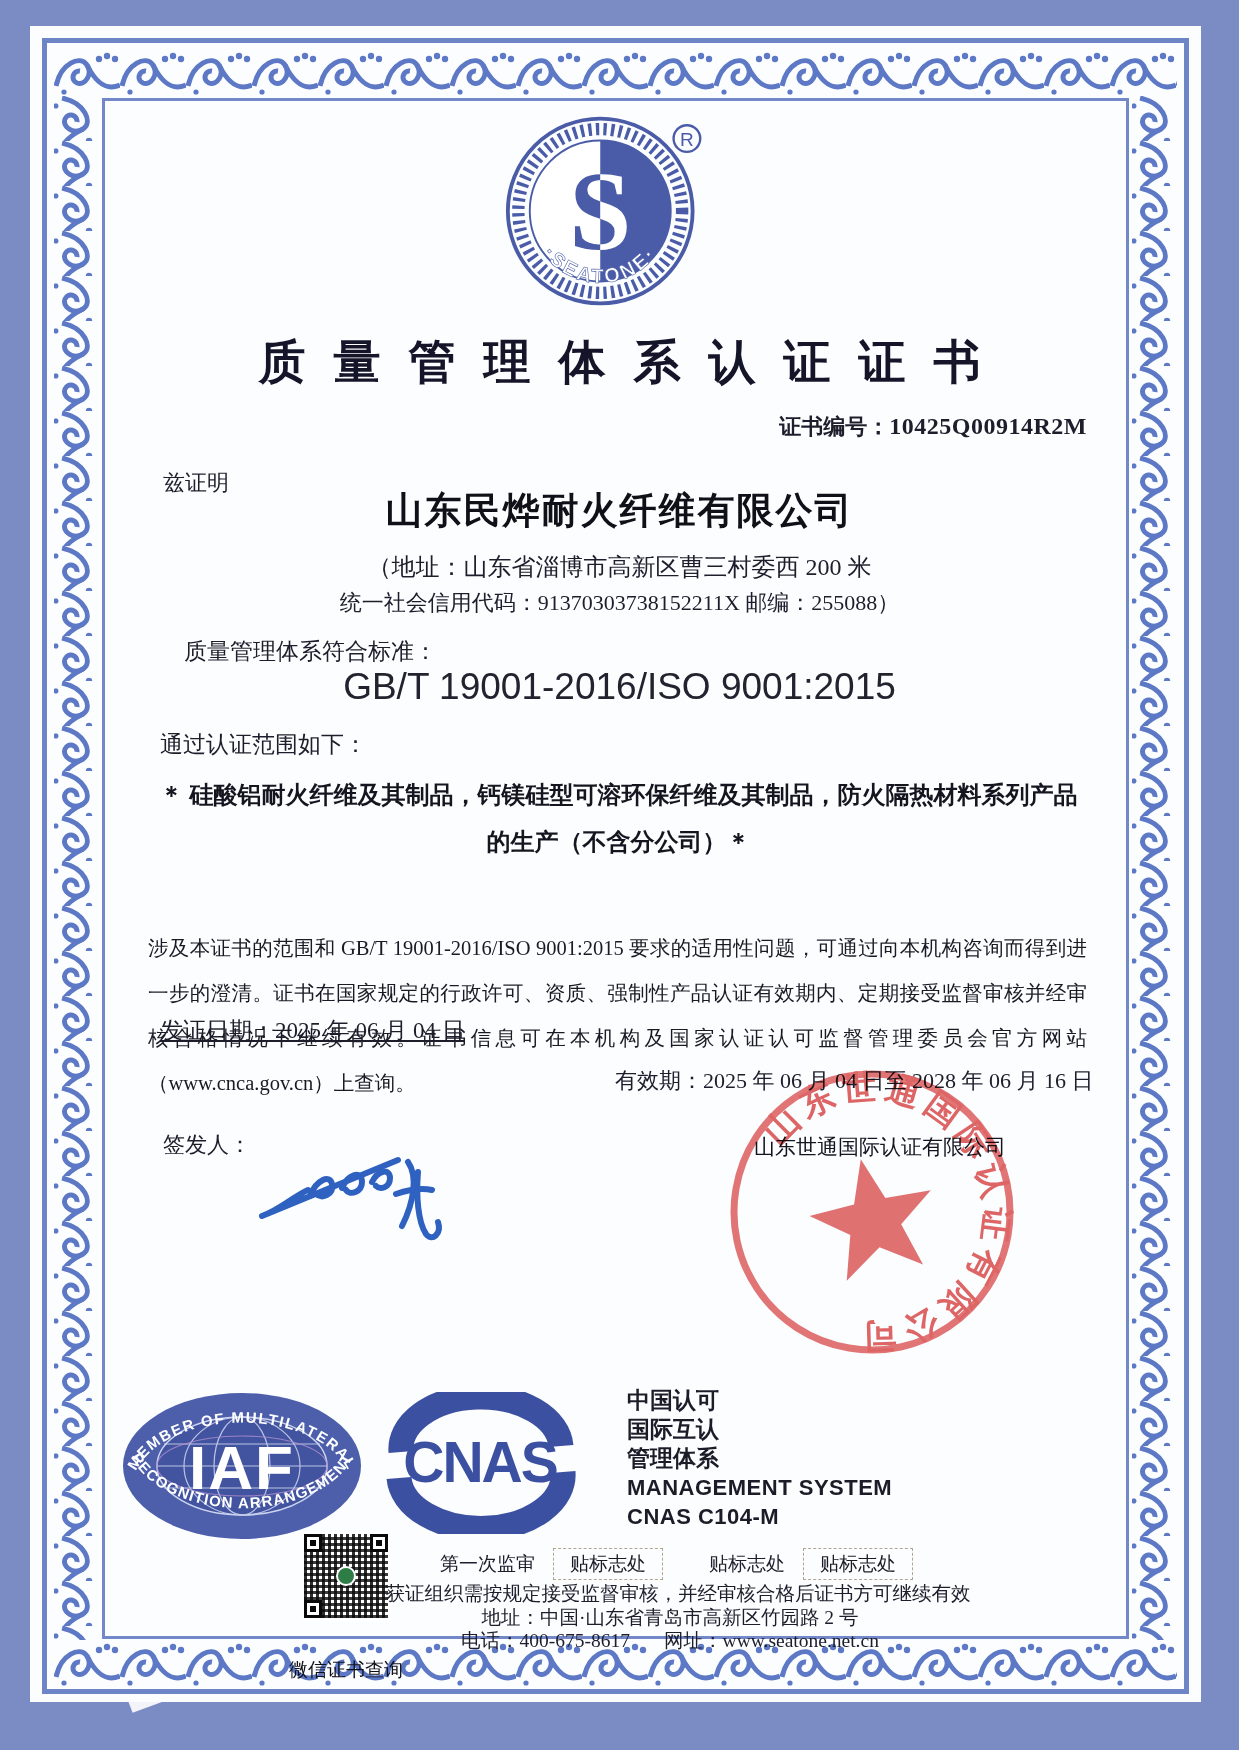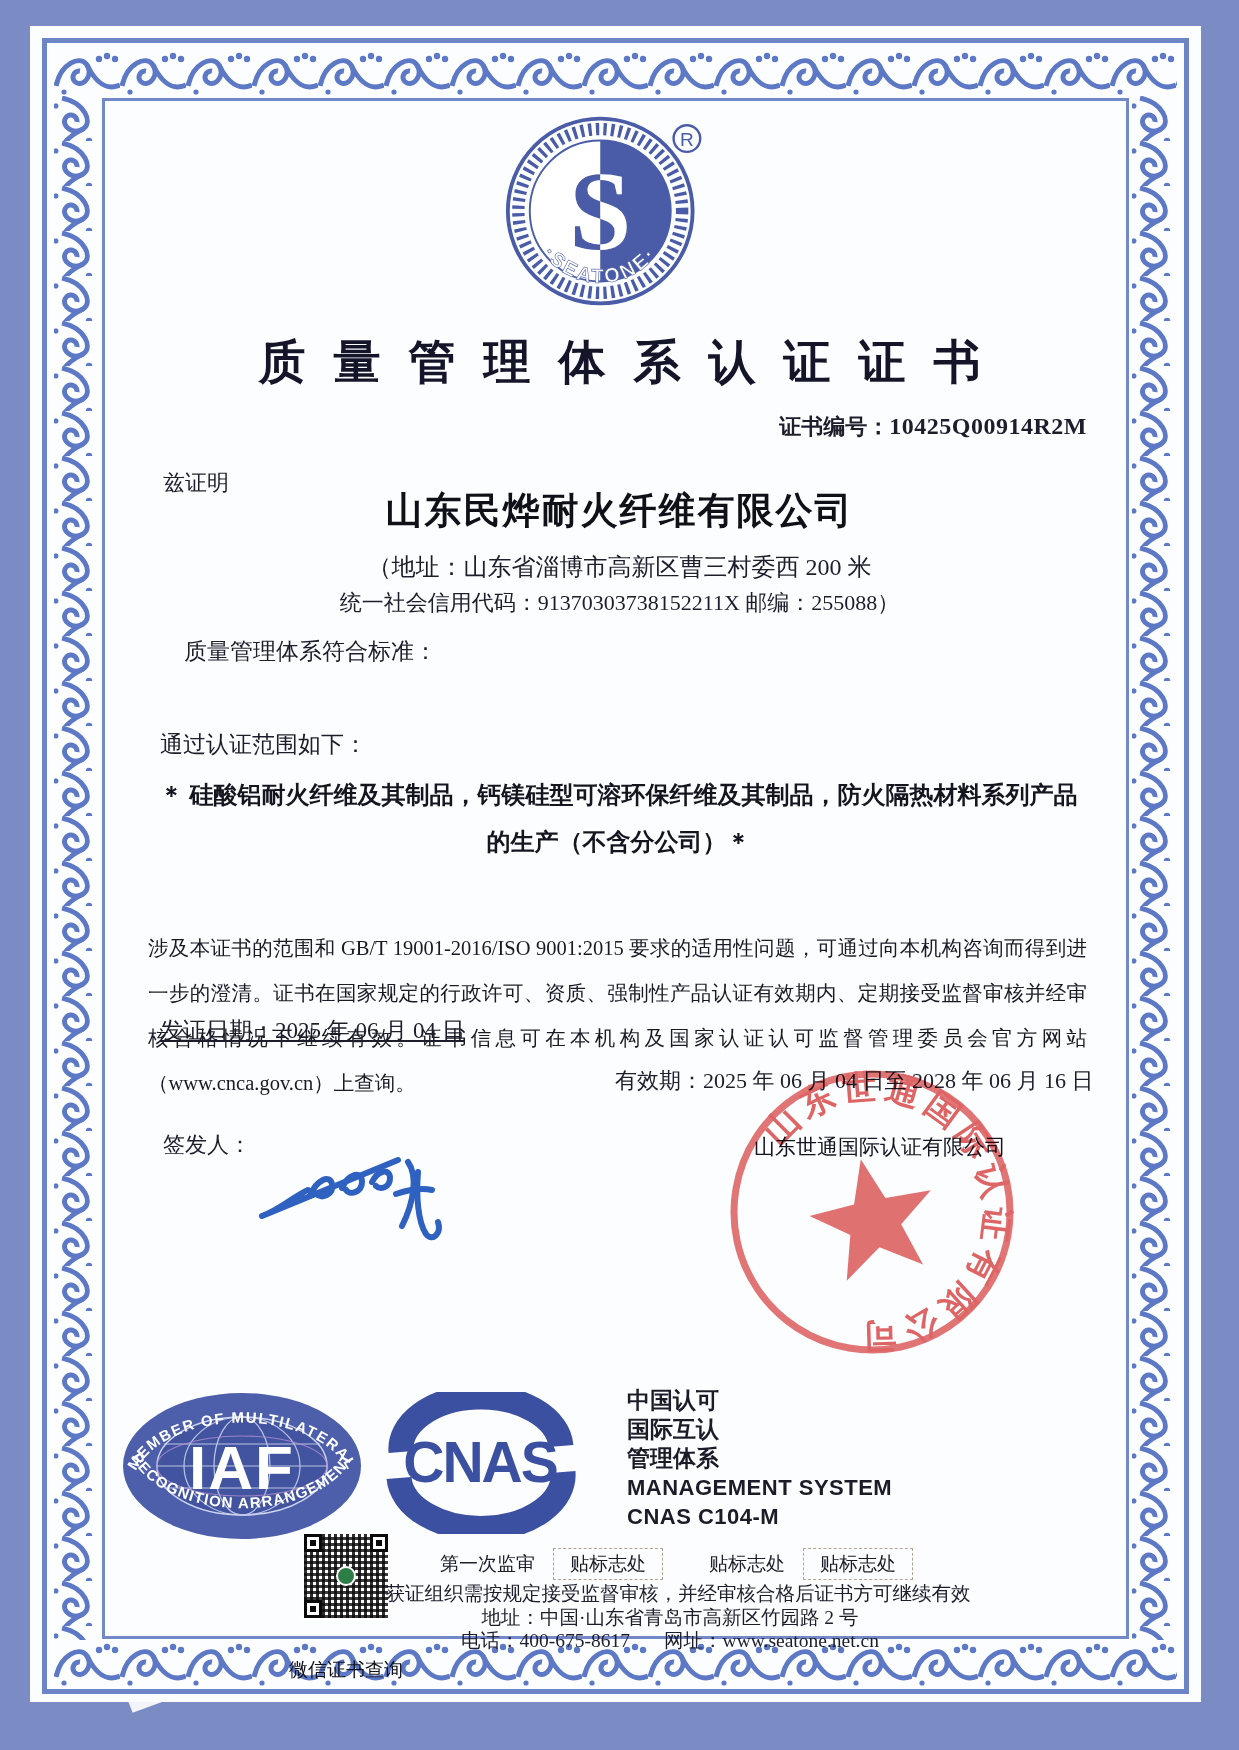--- a/index.html
+++ b/index.html
@@ -136,20 +136,21 @@
     <div class="abs certno">
       <span>证书编号：</span><span class="num">10425Q00914R2M</span>
     </div>
 
     <div class="abs certify">兹证明</div>
     <div class="abs company ctr">山东民烨耐火纤维有限公司</div>
     <div class="abs addr1 ctr">（地址：山东省淄博市高新区曹三村委西 200 米</div>
     <div class="abs addr2 ctr">统一社会信用代码：91370303738152211X 邮编：255088）</div>
 
     <div class="abs stdlabel">质量管理体系符合标准：</div>
+    <div class="abs standard ctr">GB/T 19001-2016/ISO 9001:2015</div>
 
     <div class="abs scopelabel">通过认证范围如下：</div>
     <div class="abs scope ctr">＊ 硅酸铝耐火纤维及其制品，钙镁硅型可溶环保纤维及其制品，防火隔热材料系列产品的生产（不含分公司）＊</div>
 
     <div class="abs notes">涉及本证书的范围和 GB/T 19001-2016/ISO 9001:2015 要求的适用性问题，可通过向本机构咨询而得到进一步的澄清。证书在国家规定的行政许可、资质、强制性产品认证有效期内、定期接受监督审核并经审核合格情况下继续有效。证书信息可在本机构及国家认证认可监督管理委员会官方网站（www.cnca.gov.cn）上查询。</div>
 
     <div class="abs issue">
       <span>发证日期：</span><span>2025 年 06 月 04 日</span>
     </div>
     <div class="abs valid">

